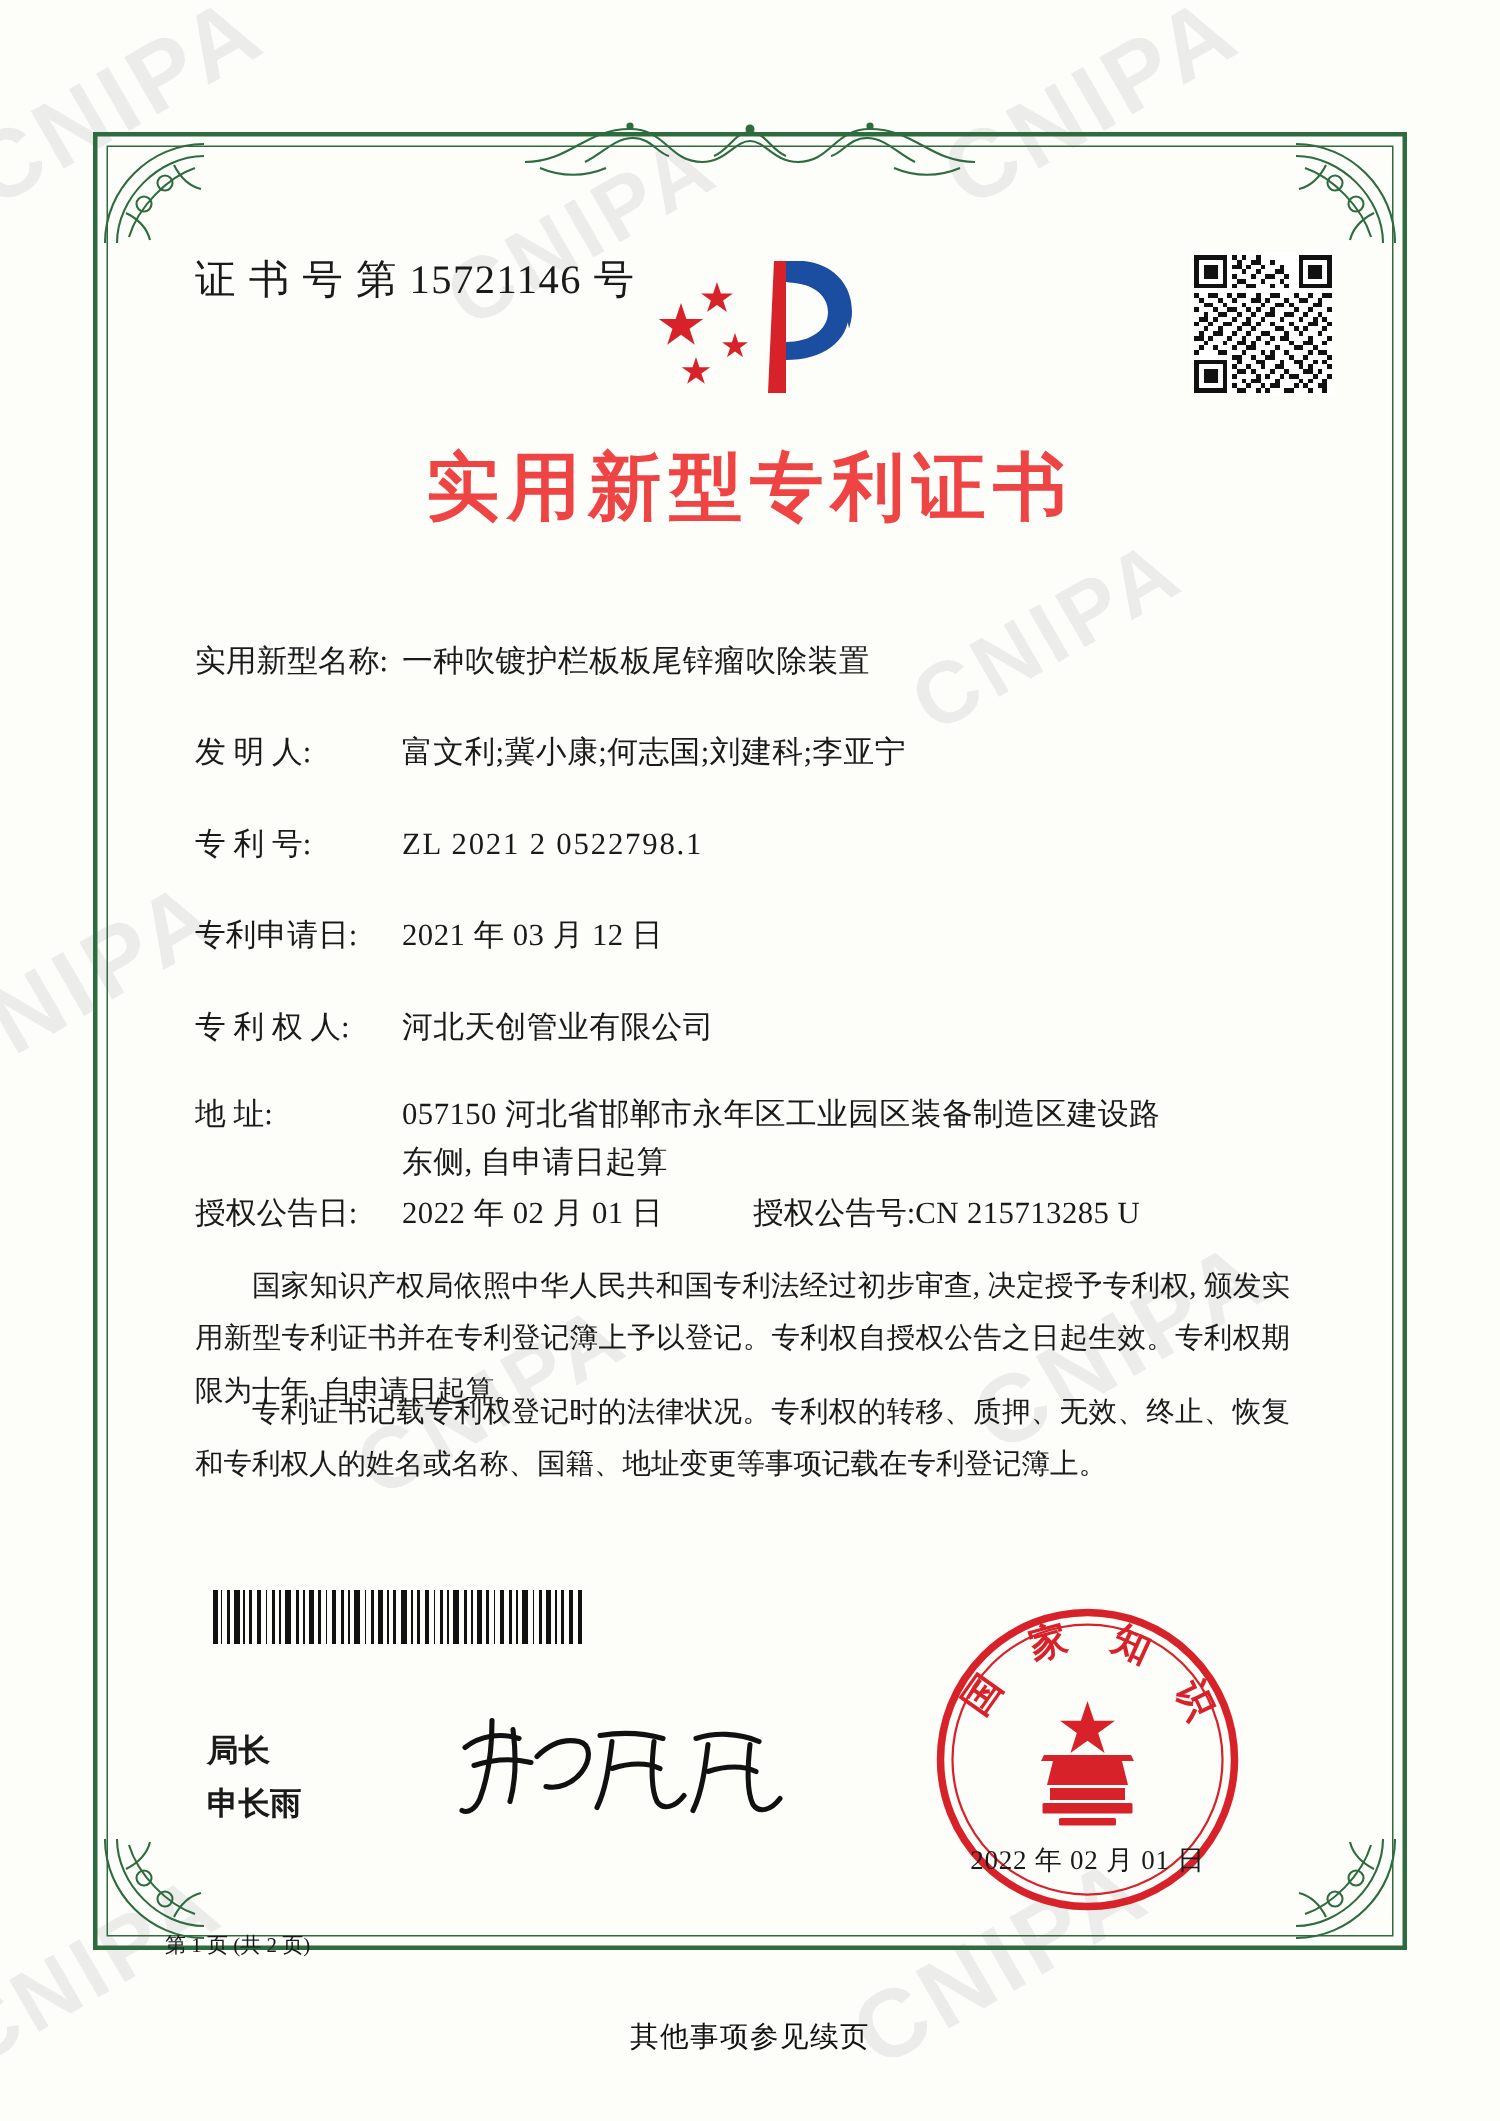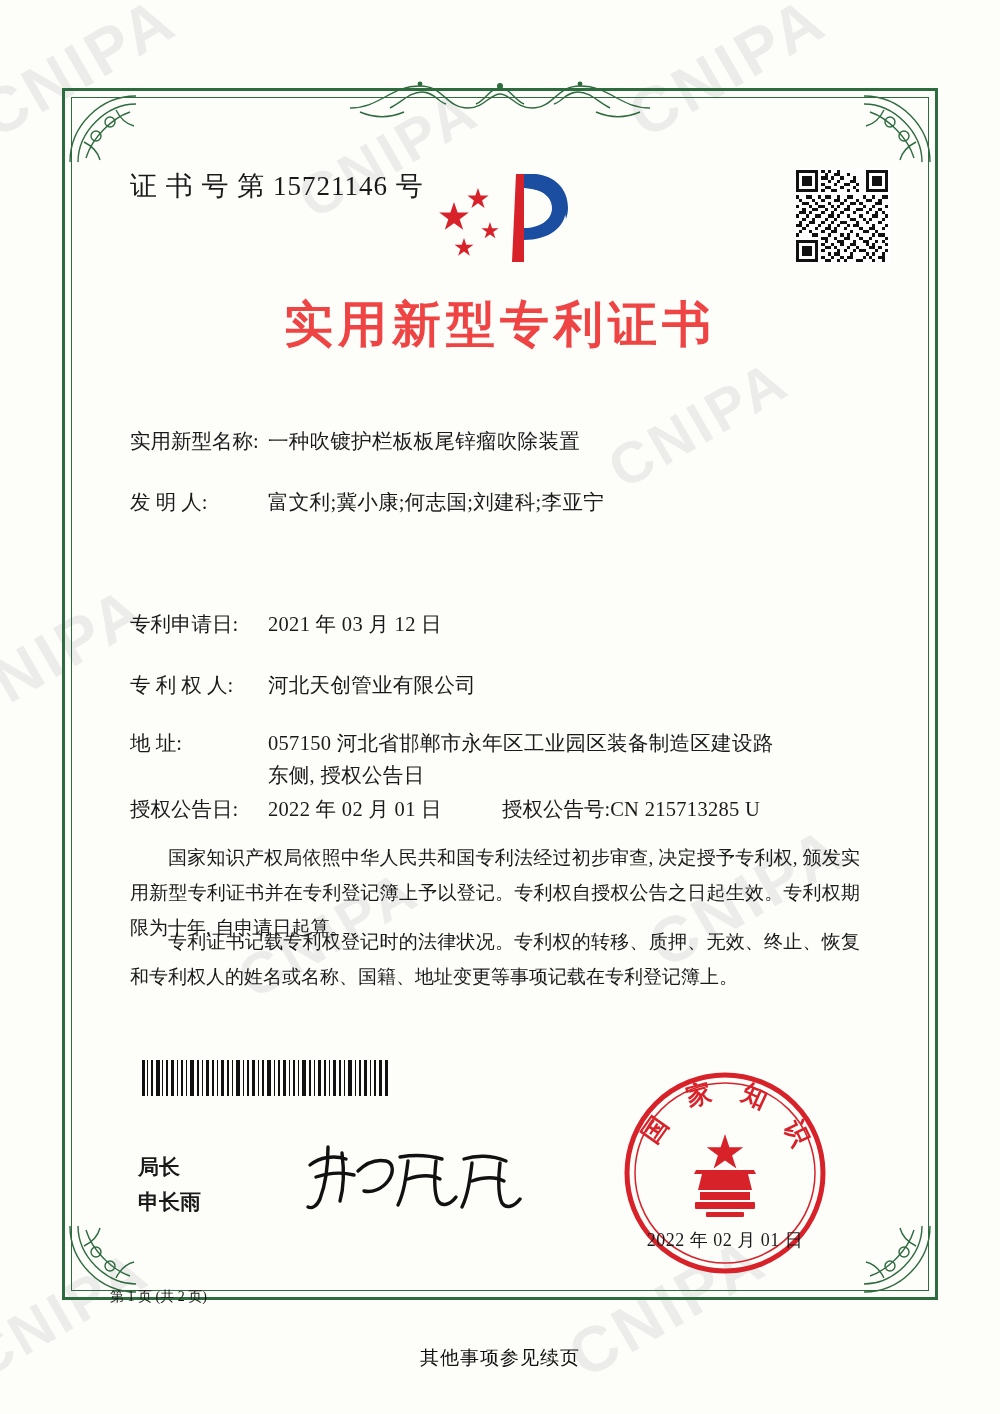--- a/index.html
+++ b/index.html
@@ -515,32 +515,35 @@
     <div id="doc-title">实用新型专利证书</div>
 
     <div class="field" id="f-name">
       <span class="flabel">实用新型名称:</span><span class="fvalue">一种吹镀护栏板板尾锌瘤吹除装置</span>
     </div>
 
     <div class="field" id="f-inv">
       <span class="flabel">发    明    人:</span><span class="fvalue">富文利;冀小康;何志国;刘建科;李亚宁</span>
     </div>
 
+    <div class="field" id="f-patno">
+      <span class="flabel">专    利    号:</span><span class="fvalue mono-sp">ZL 2021 2 0522798.1</span>
+    </div>
 
     <div class="field" id="f-appdate">
       <span class="flabel">专利申请日:</span><span class="fvalue">2021 年 03 月 12 日</span>
     </div>
 
     <div class="field" id="f-owner">
       <span class="flabel">专  利  权  人:</span><span class="fvalue">河北天创管业有限公司</span>
     </div>
 
     <div class="field" id="f-addr">
       <span class="flabel">地        址:</span><span class="fvalue">057150  河北省邯郸市永年区工业园区装备制造区建设路</span>
-      <span id="addr-line2" class="fvalue">东侧, 授权公告日</span>
+      <span id="addr-line2" class="fvalue">东侧, 自申请日起算</span>
     </div>
 
     <div class="field" id="f-pubrow">
       <span class="flabel">授权公告日:</span><span class="fvalue">2022 年 02 月 01 日</span><span id="pub-no-label">授权公告号:</span><span class="fvalue">CN 215713285 U</span>
     </div>
 
     <div class="para" id="p1">国家知识产权局依照中华人民共和国专利法经过初步审查, 决定授予专利权, 颁发实用新型专利证书并在专利登记簿上予以登记。专利权自授权公告之日起生效。专利权期限为十年, 自申请日起算。</div>
     <div class="para" id="p2">专利证书记载专利权登记时的法律状况。专利权的转移、质押、无效、终止、恢复和专利权人的姓名或名称、国籍、地址变更等事项记载在专利登记簿上。</div>
 
     <div id="barcode">

